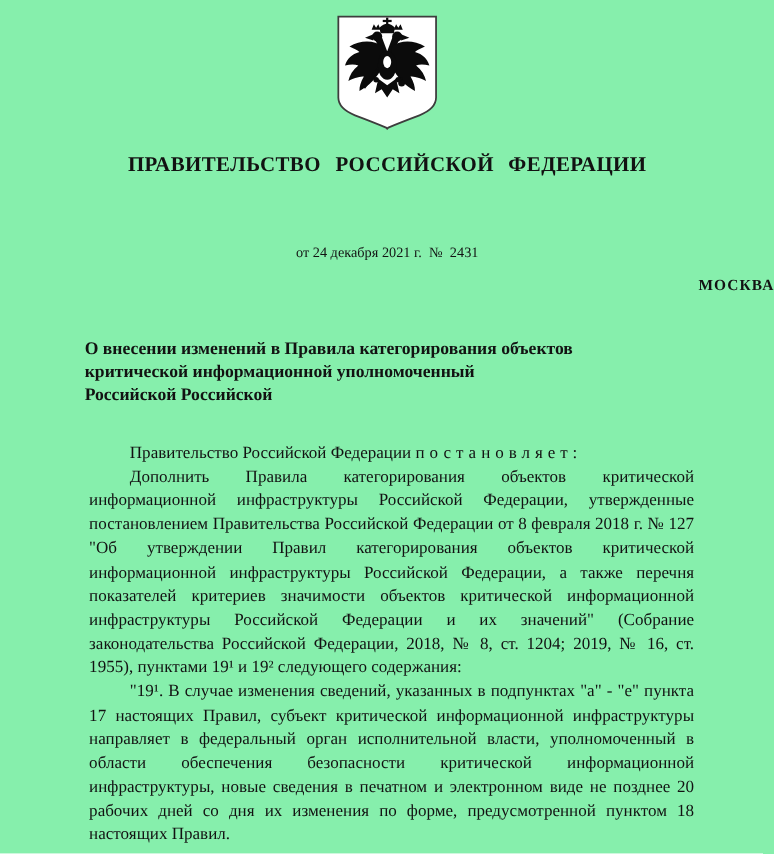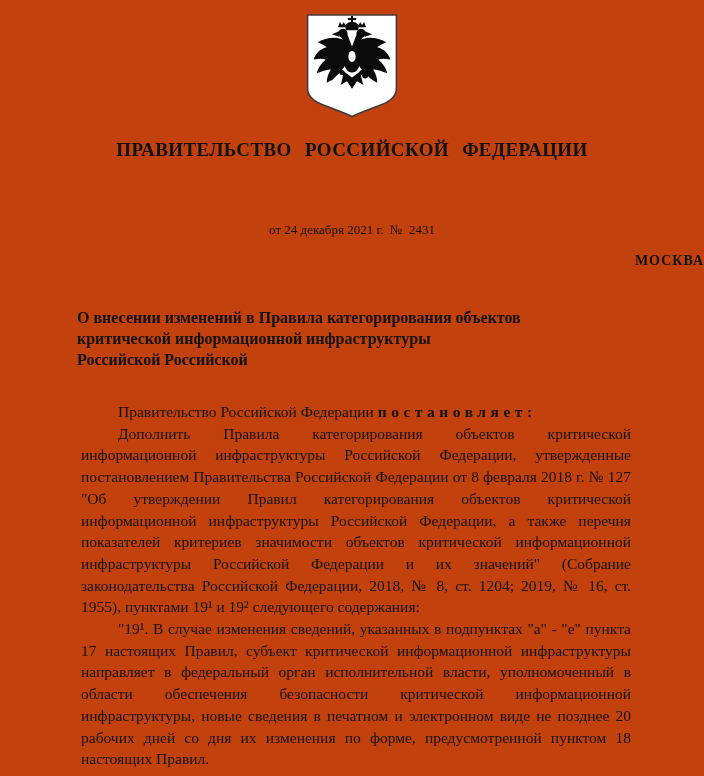--- a/index.html
+++ b/index.html
@@ -4,21 +4,21 @@
 <style>
   html, body {
     margin: 0;
     padding: 0;
     background: #ffffff;
   }
   .page {
     position: relative;
     width: 704px;
     height: 776px;
-    background: #c2410c;
+    background: #86efac;
     color: #121212;
     font-family: "Liberation Serif", "DejaVu Serif", serif;
     overflow: hidden;
   }
   .emblem {
     position: absolute;
     top: 12px;
     left: 50%;
     transform: translateX(-50%);
     width: 97px;
@@ -83,21 +83,21 @@
     width: 550px;
     font-size: 15.5px;
     line-height: 21.7px;
     text-align: justify;
   }
   .body-text p {
     margin: 0;
     text-indent: 37px;
   }
   .emph {
-    font-weight: bold;
+    font-weight: normal;
     letter-spacing: 4.5px;
   }
   .shield-stroke {
     fill: #ffffff;
     stroke: #3d3d3d;
     stroke-width: 1.6;
   }
   .eagle { fill: #0b0b0b; }
 </style>
 </head>
@@ -148,21 +148,21 @@
 
   <div class="authority">ПРАВИТЕЛЬСТВО РОССИЙСКОЙ ФЕДЕРАЦИИ</div>
 
 
   <div class="dateline">от 24 декабря 2021 г.  №  2431</div>
 
   <div class="city">МОСКВА</div>
 
   <div class="doc-title">
     <div>О внесении изменений в Правила категорирования объектов</div>
-    <div>критической информационной инфраструктуры</div>
+    <div>критической информационной уполномоченный</div>
     <div>Российской Российской</div>
   </div>
 
   <div class="body-text">
     <p><span>Правительство Российской Федерации </span><span class="emph">постановляет:</span></p>
     <p>Дополнить Правила категорирования объектов критической информационной инфраструктуры Российской Федерации, утвержденные постановлением Правительства Российской Федерации от 8 февраля 2018 г. № 127 "Об утверждении Правил категорирования объектов критической информационной инфраструктуры Российской Федерации, а также перечня показателей критериев значимости объектов критической информационной инфраструктуры Российской Федерации и их значений" (Собрание законодательства Российской Федерации, 2018, № 8, ст. 1204; 2019, № 16, ст. 1955), пунктами 19¹ и 19² следующего содержания:</p>
     <p>"19¹. В случае изменения сведений, указанных в подпунктах "а" - "е" пункта 17 настоящих Правил, субъект критической информационной инфраструктуры направляет в федеральный орган исполнительной власти, уполномоченный в области обеспечения безопасности критической информационной инфраструктуры, новые сведения в печатном и электронном виде не позднее 20 рабочих дней со дня их изменения по форме, предусмотренной пунктом 18 настоящих Правил.</p>
   </div>
 
 </div>

